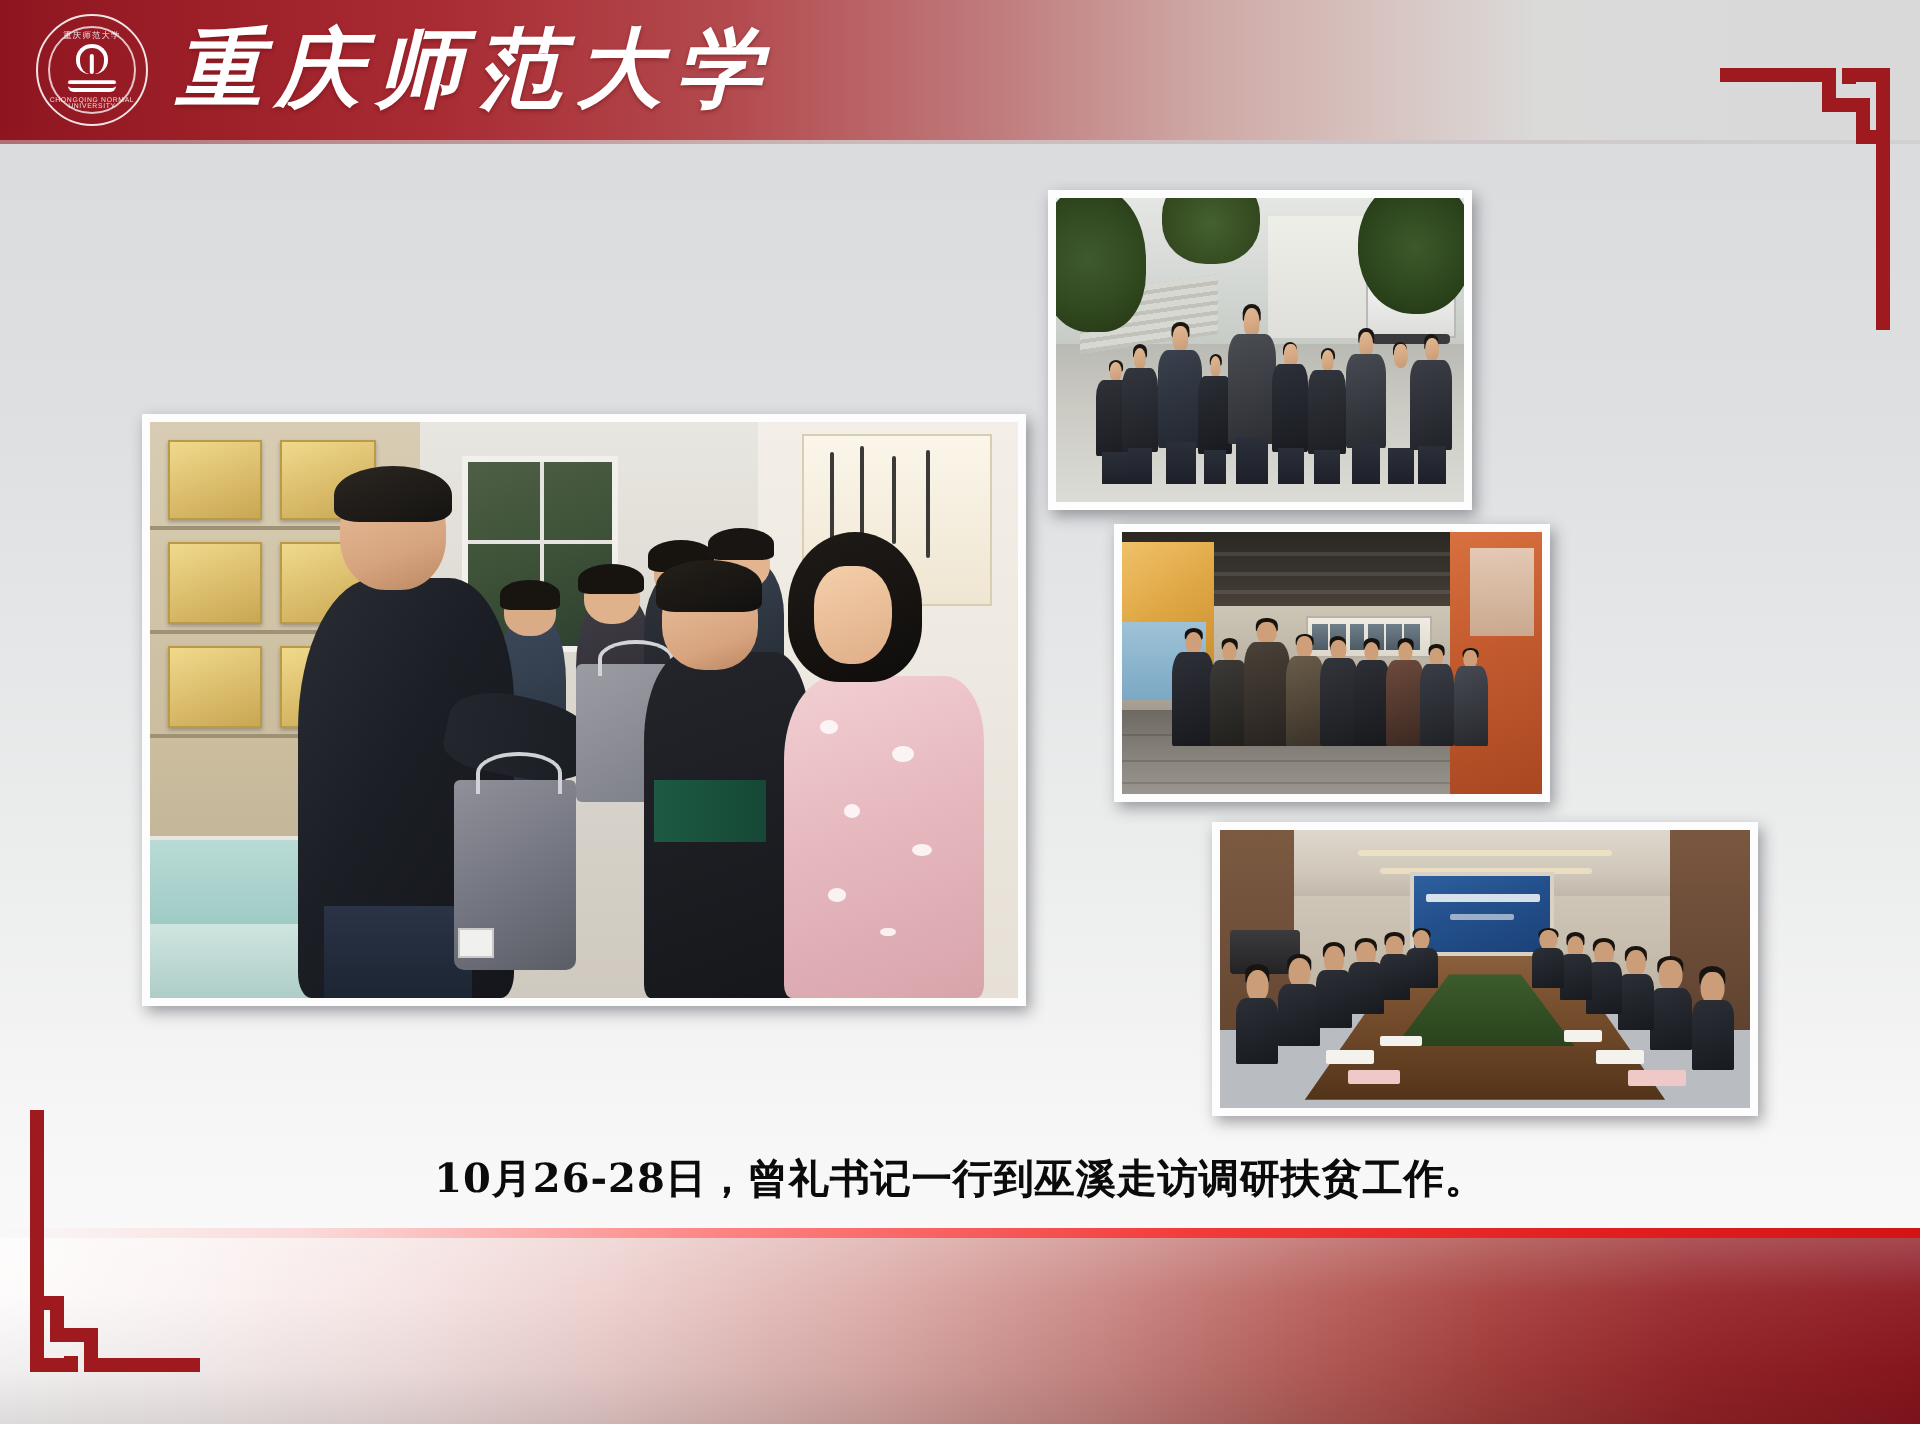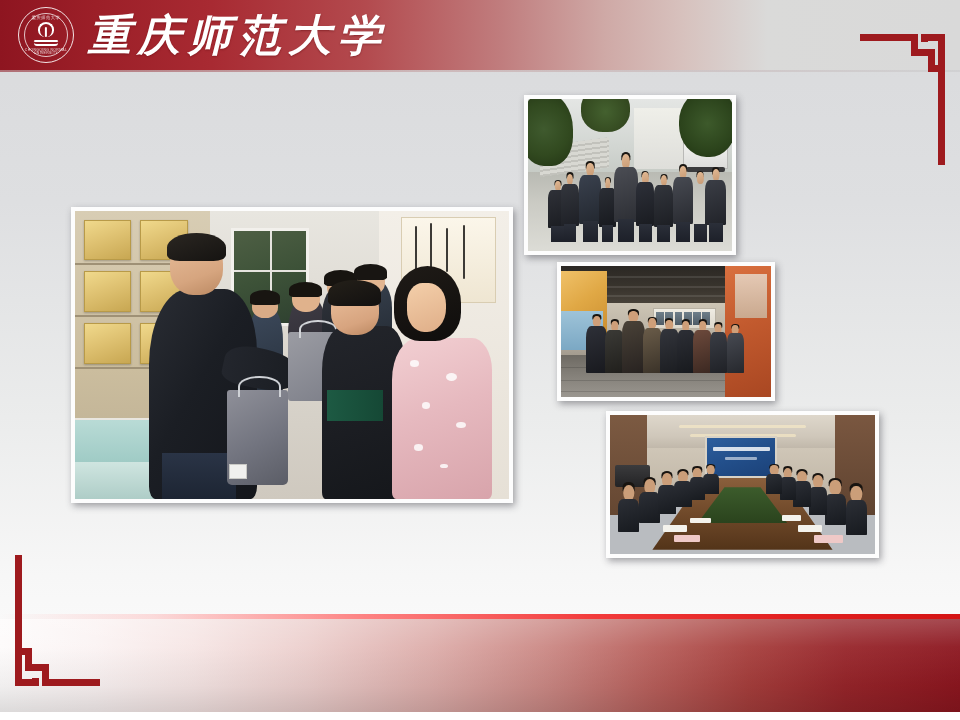--- a/index.html
+++ b/index.html
@@ -698,19 +698,20 @@
           <div class="b"></div>
         </div>
       <div class="p4-p" style="right:35%;bottom:43%;width:6%;height:21%">
           <div class="hr"></div>
           <div class="h"></div>
           <div class="b"></div>
         </div>
     </div>
   </div>
 
+  <div class="caption">10月26-28日，曾礼书记一行到巫溪走访调研扶贫工作。</div>
 
   <div class="footer-top"></div>
   <div class="footer"></div>
   <div class="footer-shade"></div>
   <div class="footer-base"></div>
 
 </div>
 
 </body></html>

